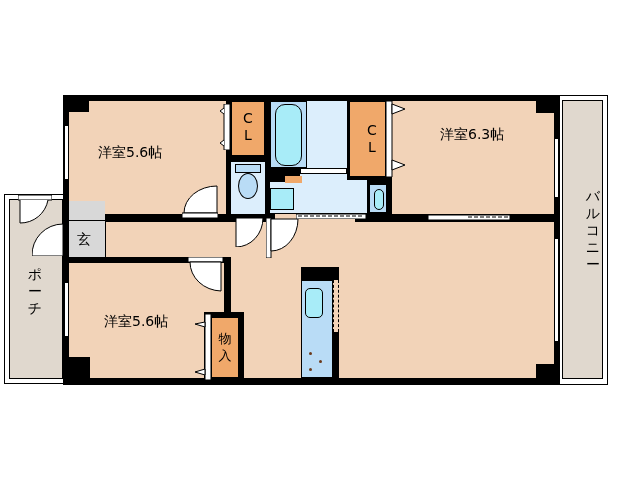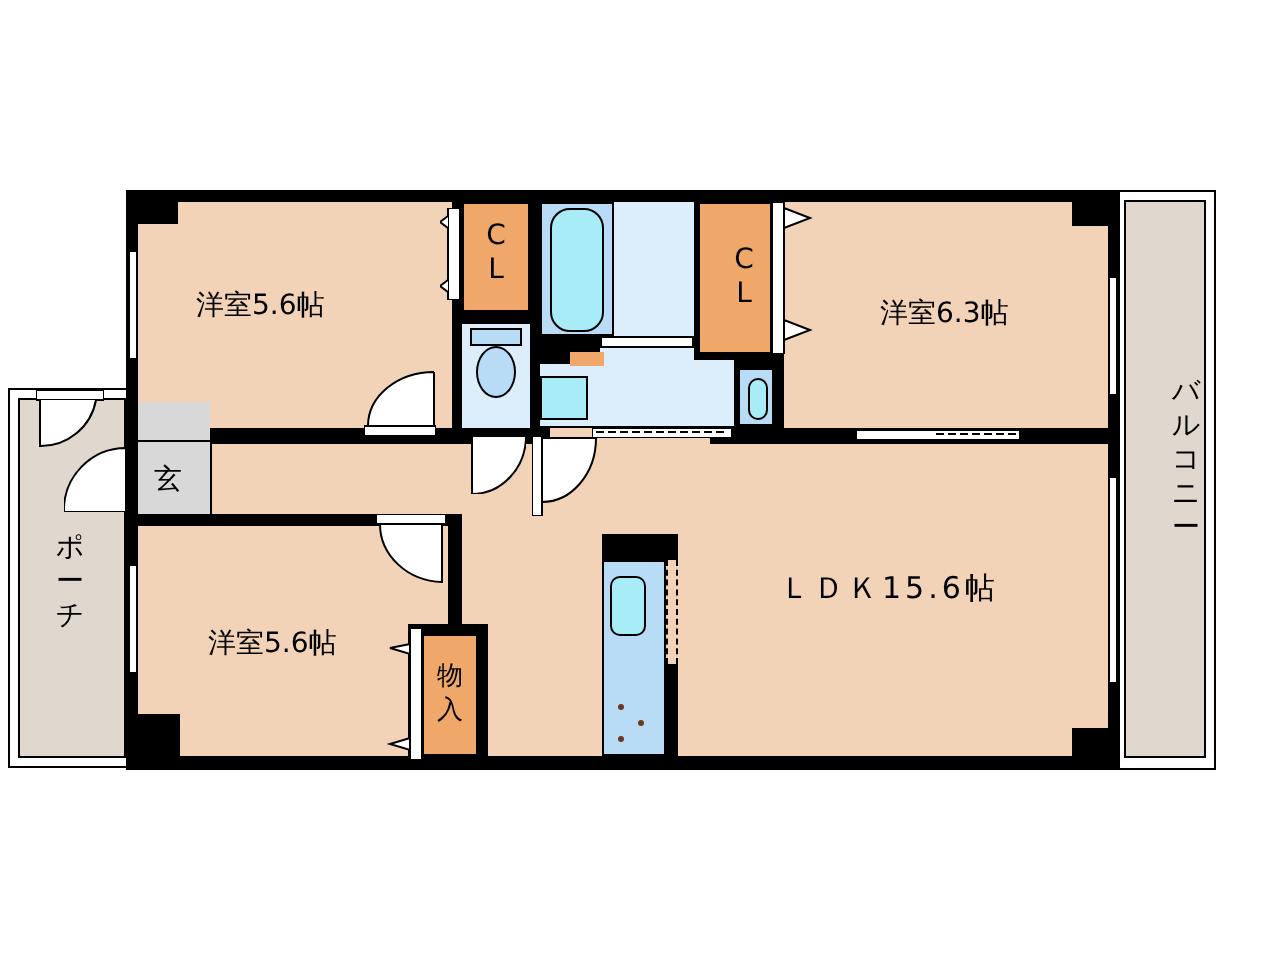--- a/index.html
+++ b/index.html
@@ -76,38 +76,37 @@
   <div class="abs wet" style="left:347px;top:180px;width:20px;height:33px;"></div>
 
   <div class="abs closet" style="left:349px;top:101px;width:37px;height:76px;"></div>
   <div class="vlabel" style="left:364px;top:122px;">
     <div>C</div>
     <div>L</div>
   </div>
 
   <div class="abs room" style="left:392px;top:101px;width:162px;height:113px;"></div>
   <div class="abs wall" style="left:536px;top:95px;width:24px;height:18px;"></div>
-  <div class="label" style="left:440px;top:148px;">洋室6.3帖</div>
+  <div class="label" style="left:440px;top:126px;">洋室6.3帖</div>
 
   <div class="abs room" style="left:106px;top:222px;width:164px;height:35px;"></div>
 
   <div class="abs" style="left:69px;top:201px;width:36px;height:56px;background:#d8d8d8;"></div>
   <div class="label" style="left:77px;top:231px;">玄</div>
   <div class="abs" style="left:69px;top:220px;width:37px;height:1px;background:#000;"></div>
 
   <div class="abs door" style="left:32px;top:222px;width:33px;height:34px;">
     <svg width="33" height="34">
         <path d="M31 2 L31 34 L0 34 A31 31 0 0 1 31 2" fill="#fff" stroke="#000" stroke-width="1"></path>
       </svg>
   </div>
 
   <div class="abs room" style="left:231px;top:222px;width:323px;height:156px;"></div>
   <div class="abs room" style="left:275px;top:214px;width:80px;height:10px;"></div>
   <div class="abs wall" style="left:536px;top:364px;width:24px;height:21px;"></div>
-  <div class="label" style="left:390px;top:285px;font-size:15px;letter-spacing:2px;">ＬＤＫ15.6帖</div>
 
   <div class="abs wall" style="left:301px;top:267px;width:38px;height:13px;"></div>
   <div class="abs" style="left:301px;top:280px;width:32px;height:98px;background:#b9dcf6;border:1px solid #000;"></div>
   <div class="abs" style="left:305px;top:288px;width:18px;height:30px;background:#a8ecf8;border:1px solid #000;border-radius:5px;"></div>
   <div class="abs" style="left:302px;top:346px;width:30px;height:32px;">
     <div style="position:absolute;left:7px;top:6px;width:3px;height:3px;background:#6b3a1a;border-radius:50%;"></div>
     <div style="position:absolute;left:17px;top:14px;width:3px;height:3px;background:#6b3a1a;border-radius:50%;"></div>
     <div style="position:absolute;left:7px;top:22px;width:3px;height:3px;background:#6b3a1a;border-radius:50%;"></div>
   </div>
   <div class="abs" style="left:333px;top:280px;width:6px;height:98px;background:#000;"></div>

